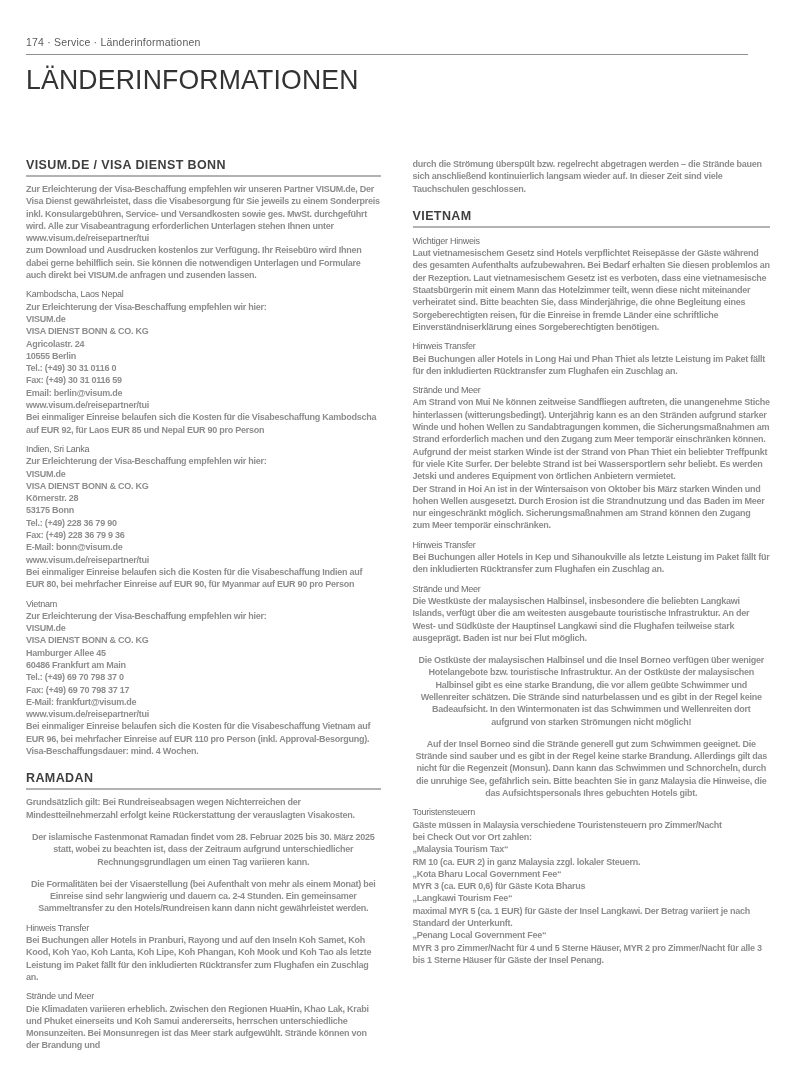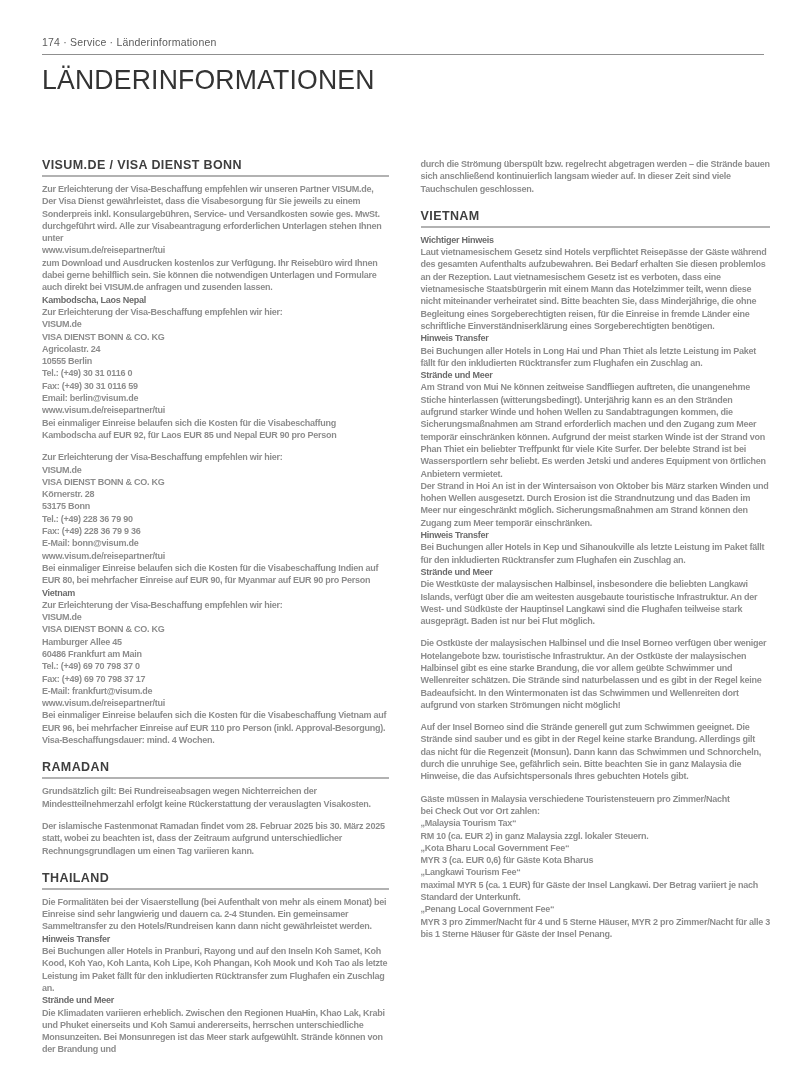--- a/index.html
+++ b/index.html
@@ -1,18 +1,18 @@
 <!DOCTYPE html>
 <html><head>
 <meta charset="utf-8">
 <style>
   html,body { margin:0; padding:0; background:#ffffff; }
   .page {
     position:relative; width:800px; height:1067px; background:#ffffff;
-    box-sizing:border-box; padding:36px 30px 0 42px; overflow:hidden;
+    box-sizing:border-box; padding:36px 30px 0 26px; overflow:hidden;
     font-family:"Liberation Sans", sans-serif;
   }
   .breadcrumb { font-size:10.5px; color:#5b5b5b; letter-spacing:0.2px; }
   .header-rule { height:1px; background:#8f8f8f; margin-top:6px; width:722px; }
   .page-title {
     margin-top:9px; font-size:28px; font-weight:normal; color:#333333;
     letter-spacing:0.2px; white-space:nowrap;
     transform:scaleX(0.95); transform-origin:left top;
   }
   .columns { display:flex; gap:32px; margin-top:62px; align-items:flex-start; }
@@ -21,23 +21,23 @@
   }
   .col-left  { width:360px; }
   .col-right { width:363px; }
   .blk { margin:0;font-weight:bold; }
   .blk-heading {
     font-size:12.5px; line-height:14px; font-weight:bold; color:#3f3f3f;
     letter-spacing:0.4px; border-bottom:2px solid #b2b2b2;
     padding-bottom:3px; margin-top:14px; margin-bottom:6px;
   }
   .blk-heading:first-child { margin-top:0; }
-  .blk-bold { font-weight:bold; color:#6b6b6b; }
+  .blk-bold { font-weight:normal; color:#6b6b6b; margin-top:7px; }
   .blk-text { white-space:pre-line; }
-  .blk-text + .blk-text { margin-top:10px; }
+  .blk-text + .blk-text { margin-top:10px;text-align:center; }
 </style>
 </head>
 <body>
 
 <div class="page">
   <div class="breadcrumb">174 · Service · Länderinformationen</div>
   <div class="header-rule"></div>
   <h1 class="page-title" style="margin-bottom:0;">LÄNDERINFORMATIONEN</h1>
   <div class="columns">
     <div class="col col-left">
@@ -49,20 +49,21 @@
         <div class="blk blk-text">Zur Erleichterung der Visa-Beschaffung empfehlen wir hier:
 VISUM.de
 VISA DIENST BONN &amp; CO. KG
 Agricolastr. 24
 10555 Berlin
 Tel.: (+49) 30 31 0116 0
 Fax: (+49) 30 31 0116 59
 Email: berlin@visum.de
 www.visum.de/reisepartner/tui
 Bei einmaliger Einreise belaufen sich die Kosten für die Visabeschaffung Kambodscha auf EUR 92, für Laos EUR 85 und Nepal EUR 90 pro Person</div>
+        <div class="blk blk-bold">Indien, Sri Lanka</div>
         <div class="blk blk-text">Zur Erleichterung der Visa-Beschaffung empfehlen wir hier:
 VISUM.de
 VISA DIENST BONN &amp; CO. KG
 Körnerstr. 28
 53175 Bonn
 Tel.: (+49) 228 36 79 90
 Fax: (+49) 228 36 79 9 36
 E-Mail: bonn@visum.de
 www.visum.de/reisepartner/tui
 Bei einmaliger Einreise belaufen sich die Kosten für die Visabeschaffung Indien auf EUR 80, bei mehrfacher Einreise auf EUR 90, für Myanmar auf EUR 90 pro Person</div>
@@ -73,21 +74,20 @@
 Hamburger Allee 45
 60486 Frankfurt am Main
 Tel.: (+49) 69 70 798 37 0
 Fax: (+49) 69 70 798 37 17
 E-Mail: frankfurt@visum.de
 www.visum.de/reisepartner/tui
 Bei einmaliger Einreise belaufen sich die Kosten für die Visabeschaffung Vietnam auf EUR 96, bei mehrfacher Einreise auf EUR 110 pro Person (inkl. Approval-Besorgung). Visa-Beschaffungsdauer: mind. 4 Wochen.</div>
         <div class="blk blk-heading">RAMADAN</div>
         <div class="blk blk-text">Grundsätzlich gilt: Bei Rundreiseabsagen wegen Nichterreichen der Mindestteilnehmerzahl erfolgt keine Rückerstattung der verauslagten Visakosten.</div>
         <div class="blk blk-text">Der islamische Fastenmonat Ramadan findet vom 28. Februar 2025 bis 30. März 2025 statt, wobei zu beachten ist, dass der Zeitraum aufgrund unterschiedlicher Rechnungsgrundlagen um einen Tag variieren kann.</div>
-        <div class="blk blk-heading">THAILAND</div>
         <div class="blk blk-text">Die Formalitäten bei der Visaerstellung (bei Aufenthalt von mehr als einem Monat) bei Einreise sind sehr langwierig und dauern ca. 2-4 Stunden. Ein gemeinsamer Sammeltransfer zu den Hotels/Rundreisen kann dann nicht gewährleistet werden.</div>
         <div class="blk blk-bold">Hinweis Transfer</div>
         <div class="blk blk-text">Bei Buchungen aller Hotels in Pranburi, Rayong und auf den Inseln Koh Samet, Koh Kood, Koh Yao, Koh Lanta, Koh Lipe, Koh Phangan, Koh Mook und Koh Tao als letzte Leistung im Paket fällt für den inkludierten Rücktransfer zum Flughafen ein Zuschlag an.</div>
         <div class="blk blk-bold">Strände und Meer</div>
         <div class="blk blk-text">Die Klimadaten variieren erheblich. Zwischen den Regionen HuaHin, Khao Lak, Krabi und Phuket einerseits und Koh Samui andererseits, herrschen unterschiedliche Monsunzeiten. Bei Monsunregen ist das Meer stark aufgewühlt. Strände können von der Brandung und</div>
       </div>
     <div class="col col-right">
         <div class="blk blk-text">durch die Strömung überspült bzw. regelrecht abgetragen werden – die Strände bauen sich anschließend kontinuierlich langsam wieder auf. In dieser Zeit sind viele Tauchschulen geschlossen.</div>
         <div class="blk blk-heading">VIETNAM</div>
         <div class="blk blk-bold">Wichtiger Hinweis</div>
@@ -96,20 +96,21 @@
         <div class="blk blk-text">Bei Buchungen aller Hotels in Long Hai und Phan Thiet als letzte Leistung im Paket fällt für den inkludierten Rücktransfer zum Flughafen ein Zuschlag an.</div>
         <div class="blk blk-bold">Strände und Meer</div>
         <div class="blk blk-text">Am Strand von Mui Ne können zeitweise Sandfliegen auftreten, die unangenehme Stiche hinterlassen (witterungsbedingt). Unterjährig kann es an den Stränden aufgrund starker Winde und hohen Wellen zu Sandabtragungen kommen, die Sicherungsmaßnahmen am Strand erforderlich machen und den Zugang zum Meer temporär einschränken können. Aufgrund der meist starken Winde ist der Strand von Phan Thiet ein beliebter Treffpunkt für viele Kite Surfer. Der belebte Strand ist bei Wassersportlern sehr beliebt. Es werden Jetski und anderes Equipment von örtlichen Anbietern vermietet.
 Der Strand in Hoi An ist in der Wintersaison von Oktober bis März starken Winden und hohen Wellen ausgesetzt. Durch Erosion ist die Strandnutzung und das Baden im Meer nur eingeschränkt möglich. Sicherungsmaßnahmen am Strand können den Zugang zum Meer temporär einschränken.</div>
         <div class="blk blk-bold">Hinweis Transfer</div>
         <div class="blk blk-text">Bei Buchungen aller Hotels in Kep und Sihanoukville als letzte Leistung im Paket fällt für den inkludierten Rücktransfer zum Flughafen ein Zuschlag an.</div>
         <div class="blk blk-bold">Strände und Meer</div>
         <div class="blk blk-text">Die Westküste der malaysischen Halbinsel, insbesondere die beliebten Langkawi Islands, verfügt über die am weitesten ausgebaute touristische Infrastruktur. An der West- und Südküste der Hauptinsel Langkawi sind die Flughafen teilweise stark ausgeprägt. Baden ist nur bei Flut möglich.</div>
         <div class="blk blk-text">Die Ostküste der malaysischen Halbinsel und die Insel Borneo verfügen über weniger Hotelangebote bzw. touristische Infrastruktur. An der Ostküste der malaysischen Halbinsel gibt es eine starke Brandung, die vor allem geübte Schwimmer und Wellenreiter schätzen. Die Strände sind naturbelassen und es gibt in der Regel keine Badeaufsicht. In den Wintermonaten ist das Schwimmen und Wellenreiten dort aufgrund von starken Strömungen nicht möglich!</div>
         <div class="blk blk-text">Auf der Insel Borneo sind die Strände generell gut zum Schwimmen geeignet. Die Strände sind sauber und es gibt in der Regel keine starke Brandung. Allerdings gilt das nicht für die Regenzeit (Monsun). Dann kann das Schwimmen und Schnorcheln, durch die unruhige See, gefährlich sein. Bitte beachten Sie in ganz Malaysia die Hinweise, die das Aufsichtspersonals Ihres gebuchten Hotels gibt.</div>
+        <div class="blk blk-bold">Touristensteuern</div>
         <div class="blk blk-text">Gäste müssen in Malaysia verschiedene Touristensteuern pro Zimmer/Nacht
 bei Check Out vor Ort zahlen:
 „Malaysia Tourism Tax“
 RM 10 (ca. EUR 2) in ganz Malaysia zzgl. lokaler Steuern.
 „Kota Bharu Local Government Fee“
 MYR 3 (ca. EUR 0,6) für Gäste Kota Bharus
 „Langkawi Tourism Fee“
 maximal MYR 5 (ca. 1 EUR) für Gäste der Insel Langkawi. Der Betrag variiert je nach Standard der Unterkunft.
 „Penang Local Government Fee“
 MYR 3 pro Zimmer/Nacht für 4 und 5 Sterne Häuser, MYR 2 pro Zimmer/Nacht für alle 3 bis 1 Sterne Häuser für Gäste der Insel Penang.</div>

